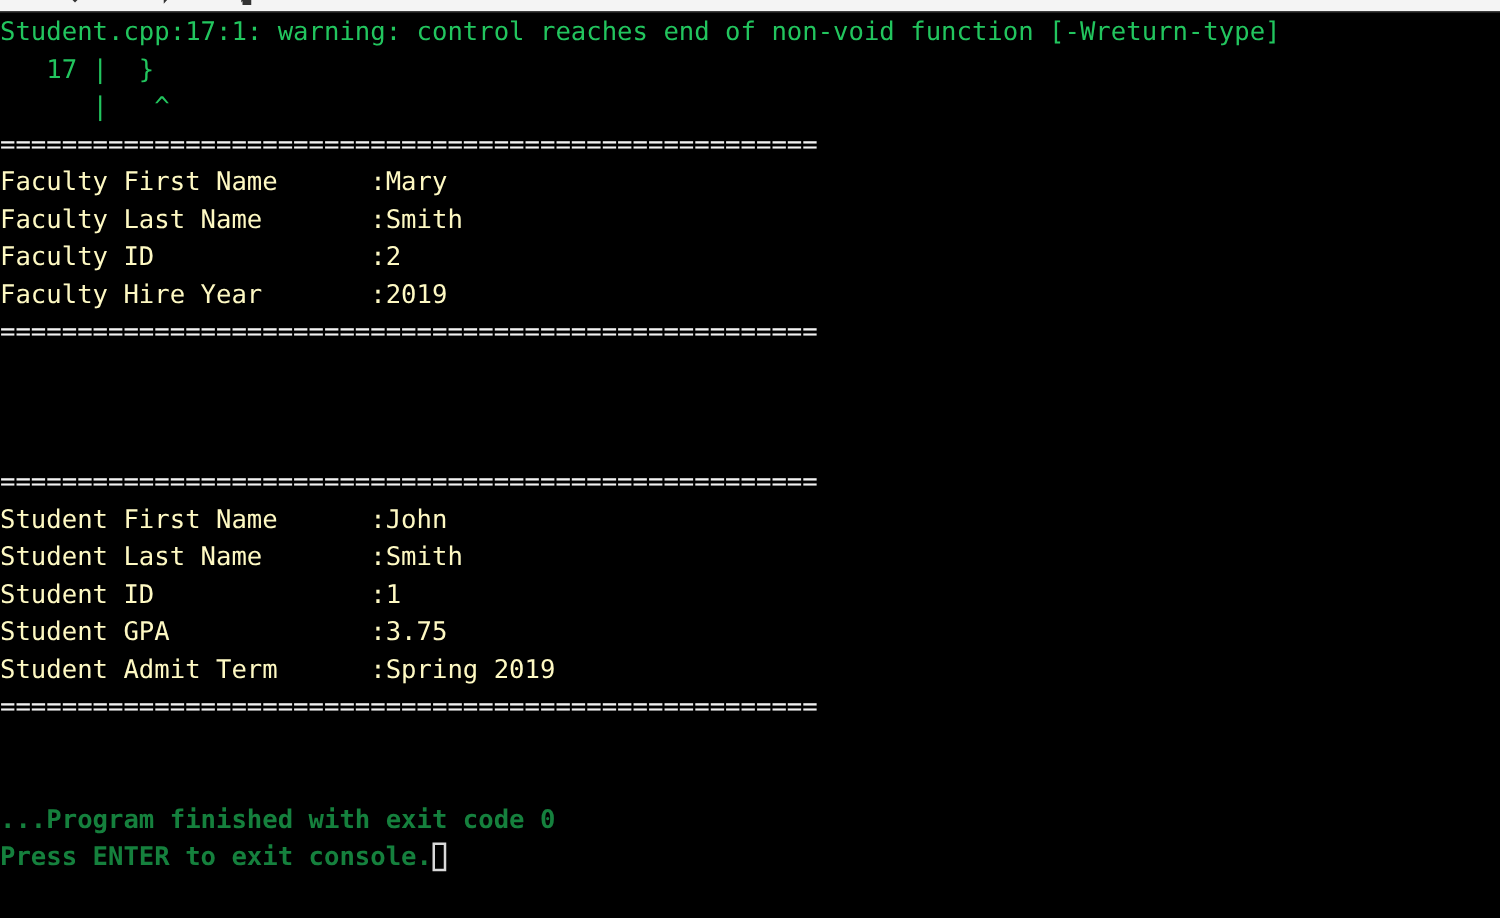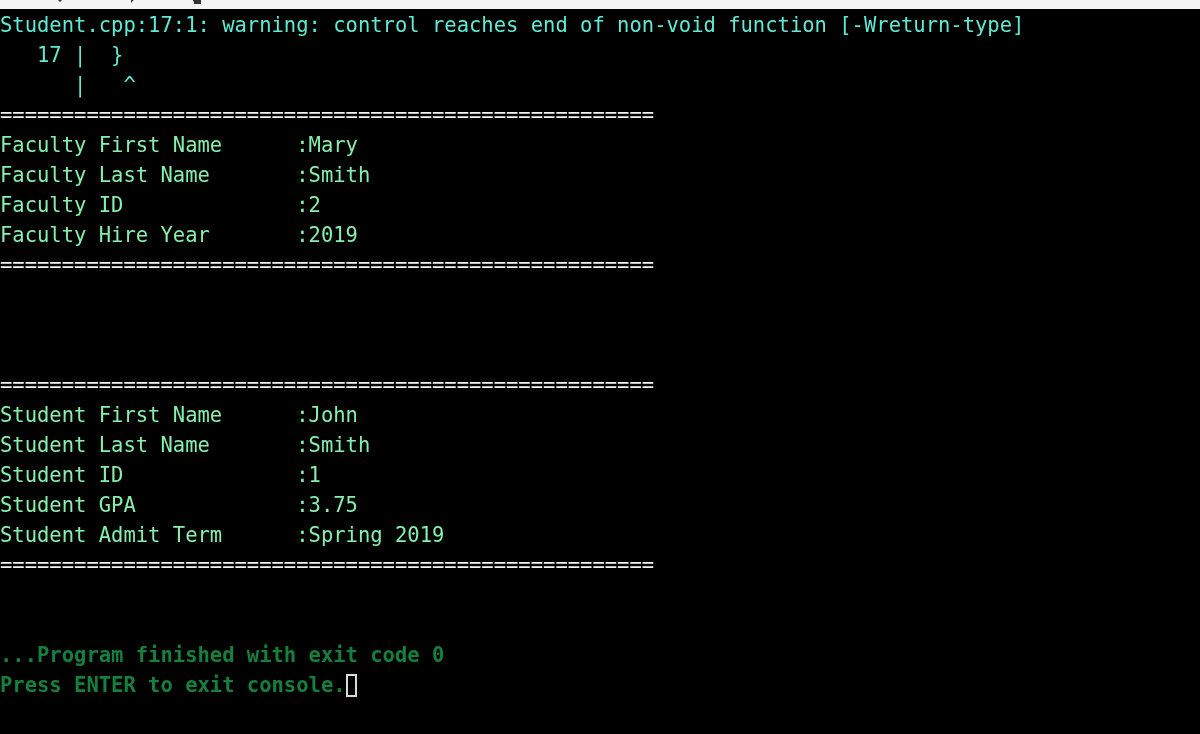--- a/index.html
+++ b/index.html
@@ -55,23 +55,23 @@
     line-height: 30px;
     letter-spacing: 0px;
     white-space: pre;
     color: #f2f2f2;
   }
   .line {
     height: 30px;
     white-space: pre;
     display: block;
   }
-  .warn    { color: #5eead4; }
+  .warn    { color: #22c55e; }
   .rule    { color: #f2f2f2; }
-  .rec     { color: #86efac; }
+  .rec     { color: #fef9c3; }
   .blank   { color: transparent; }
   .status  {
     color: #15803d;
     font-weight: bold;
   }
   
   .cursor {
     display: inline-block;
     width: 11px;
     height: 23px;

